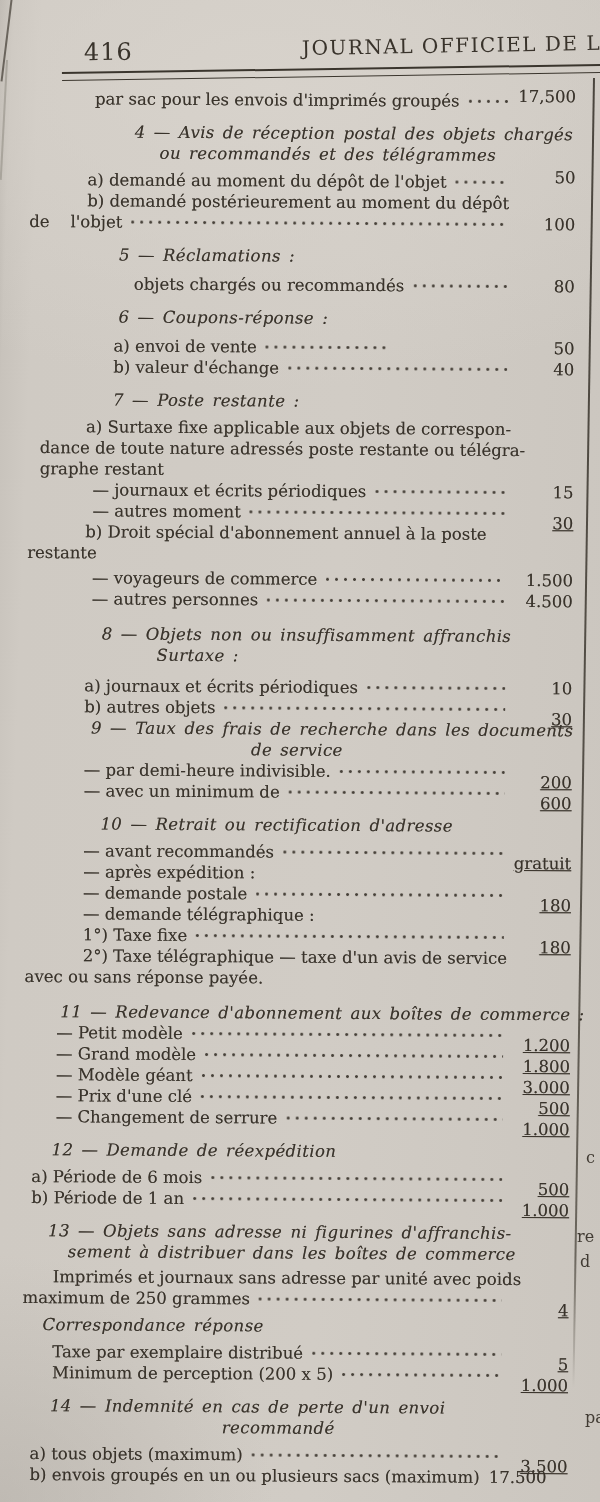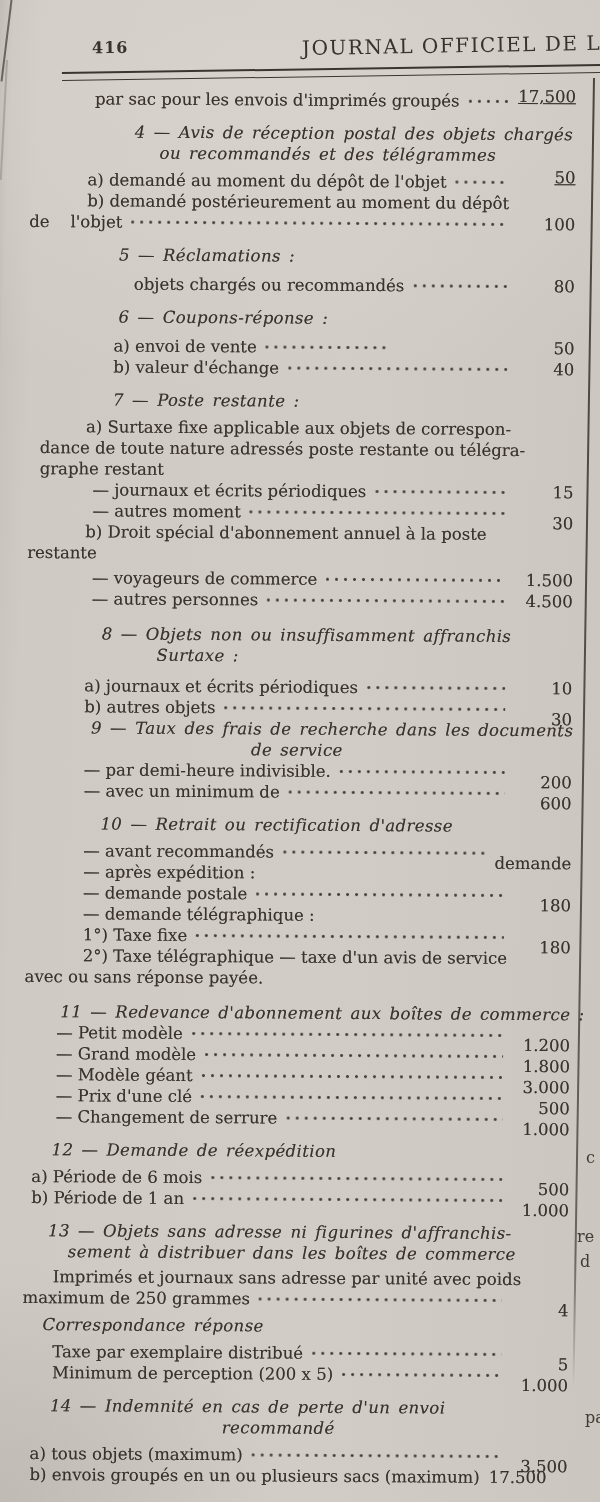--- a/index.html
+++ b/index.html
@@ -19,21 +19,21 @@
     position:absolute;left:11px;top:-4px;width:2px;height:86px;
     background:#59544b;opacity:.85;
     transform-origin:top center;transform:rotate(7deg);
   }
   .edge-line2{
     position:absolute;left:6px;top:60px;width:1.5px;height:120px;
     background:#8a857c;opacity:.5;
     transform-origin:top center;transform:rotate(3deg);
   }
   
-  .hdr-num{position:absolute;left:92px;top:38px;font-size:16px;letter-spacing:1px;transform:rotate(-.6deg);font-weight:bold;}
+  .hdr-num{position:absolute;left:84px;top:38px;font-size:24px;letter-spacing:1px;transform:rotate(-.6deg);}
   .hdr-title{
     position:absolute;left:302px;top:36px;font-size:20px;letter-spacing:1.5px;
     white-space:nowrap;transform:rotate(-1deg);transform-origin:left center;
   }
   .hdr-rule{
     position:absolute;left:62px;top:72px;width:548px;height:6px;
     border-top:2.6px solid #3a352d;border-bottom:1.4px solid #3a352d;
     transform:rotate(-.85deg);transform-origin:left center;
   }
   
@@ -57,22 +57,22 @@
   .r{display:flex;align-items:baseline;line-height:21px;font-size:16.5px;}
   .lbl{white-space:pre;}
   .ldr{flex:1;position:relative;min-width:18px;}
   .ldr::after{
     content:"";position:absolute;left:6px;right:5px;bottom:4px;height:3px;
     background-image:radial-gradient(circle,#474139 1.25px,rgba(0,0,0,0) 1.6px);
     background-size:9px 3px;background-repeat:repeat-x;background-position:0 50%;
   }
   .shortldr .ldr::after{right:125px;}
   .val{min-width:62px;text-align:right;white-space:pre;}
-  .vlow .val{transform:translateY(10px);}
-  .vhigh .val{transform:translateY(-5px);text-decoration:underline;}
+  .vlow .val{transform:translateY(10px);text-decoration:underline;}
+  .vhigh .val{transform:translateY(-5px);}
   .inline .val{min-width:0;text-align:left;margin-left:9px;}
   .hd{font-style:italic;letter-spacing:.4px;word-spacing:2.5px;}
   
   .pl0{padding-left:0}.pl8{padding-left:8px}.pl12{padding-left:12px}
   .pl20{padding-left:20px}.pl25{padding-left:25px}.pl28{padding-left:28px}.pl30{padding-left:30px}
   .pl32{padding-left:32px}.pl36{padding-left:36px}.pl45{padding-left:45px}.pl58{padding-left:58px}
   .pl65{padding-left:65px}.pl75{padding-left:75px}.pl85{padding-left:85px}.pl90{padding-left:90px}
   .pl105{padding-left:105px}.pl130{padding-left:130px}.pl200{padding-left:200px}.pl225{padding-left:225px}
   
   .mt1{margin-top:4px}.mt2{margin-top:6px}.mt3{margin-top:8px}
@@ -220,21 +220,21 @@
       <span class="ldr"></span>
       <span class="val">600</span>
     </div>
 
     <div class="r hd pl75 mt5">
       <span class="lbl">10 — Retrait ou rectification d'adresse</span>
     </div>
     <div class="r pl58 mt2 vlow">
       <span class="lbl">— avant recommandés</span>
       <span class="ldr"></span>
-      <span class="val">demande</span>
+      <span class="val">gratuit</span>
     </div>
     <div class="r pl58">
       <span class="lbl">— après expédition :</span>
     </div>
     <div class="r pl58 vlow">
       <span class="lbl">— demande postale</span>
       <span class="ldr"></span>
       <span class="val">180</span>
     </div>
     <div class="r pl58">

